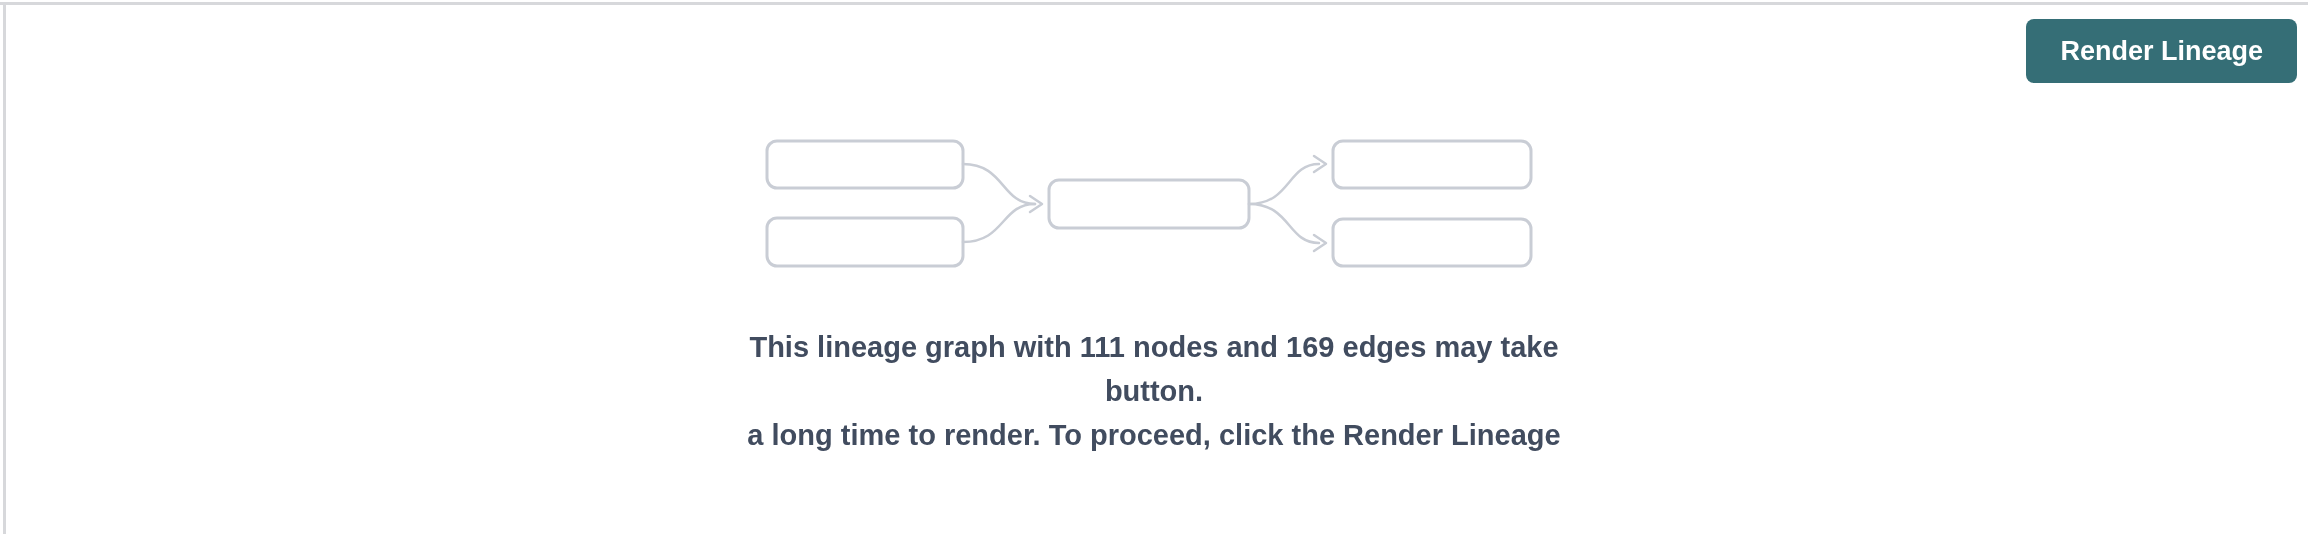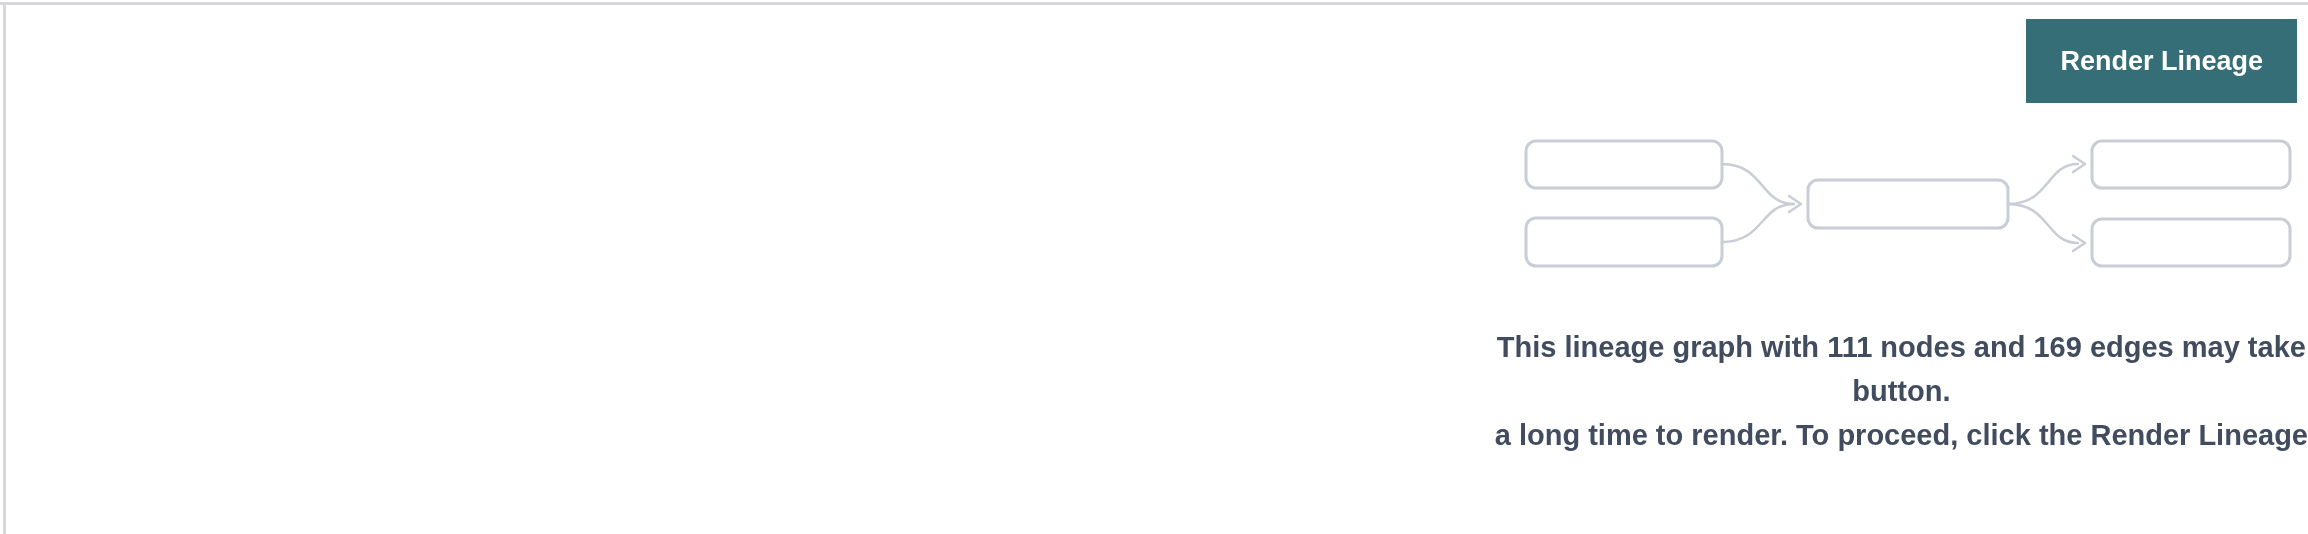--- a/index.html
+++ b/index.html
@@ -22,32 +22,32 @@
   .panel-top-border {
     position: absolute; top: 2px; left: 0; right: 0; height: 3px;
     background: var(--panel-border-color);
   }
   .panel-left-border {
     position: absolute; top: 2px; bottom: 0; left: 3px; width: 3px;
     background: var(--panel-border-color);
   }
   .render-btn {
     position: absolute; top: 19px; right: 11px;
-    height: 84px; padding: 0 34px;
+    height: 64px; padding: 0 34px;
     background: var(--button-background);
     color: var(--button-text-color);
-    border: none; border-radius: 0;
+    border: none; border-radius: 8px;
     font-family: "Liberation Sans", sans-serif;
     font-size: 27px; font-weight: 700;
     cursor: pointer;
   }
   .content {
     position: absolute; top: 0; left: 0; right: 0;
     padding-top: 133px;
-    display: flex; flex-direction: column; align-items: flex-end;
+    display: flex; flex-direction: column; align-items: center;
   }
   .graph-svg { display: block; }
   .graph-svg rect {
     fill: #ffffff;
     stroke: var(--graph-stroke-color);
     stroke-width: 3;
   }
   .graph-svg path {
     fill: none;
     stroke: var(--graph-stroke-color);

